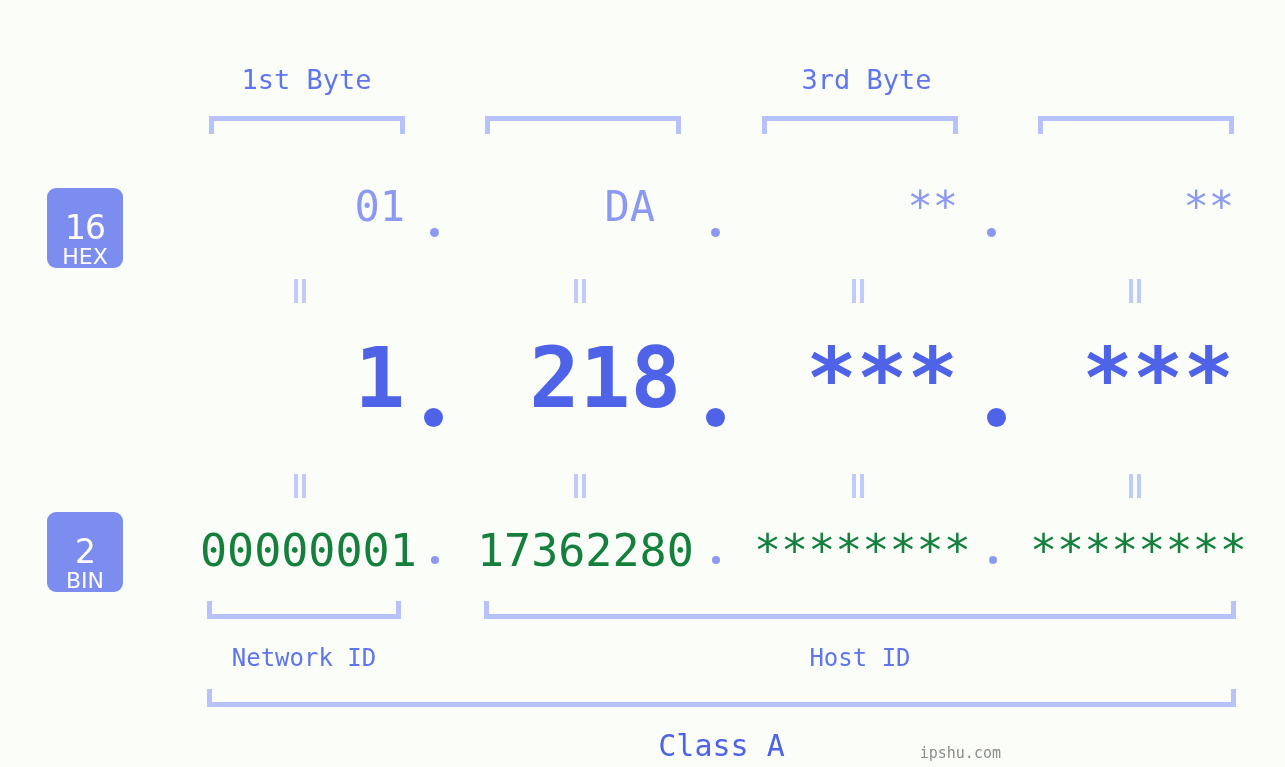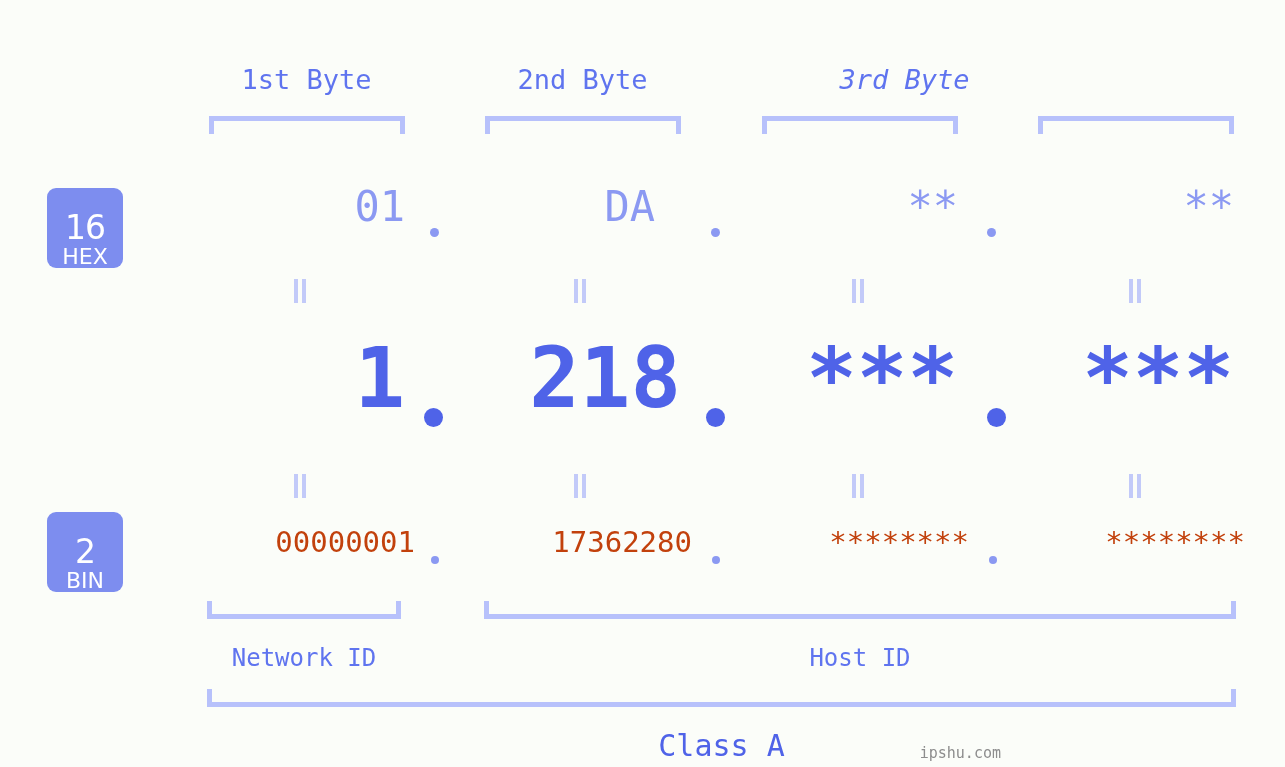--- a/index.html
+++ b/index.html
@@ -96,22 +96,22 @@
     line-height: 1;
   }
   .row-dec .cell {
     font-size: 84px;
     color: #4f63e8;
     font-weight: 700;
     top: 305px;
     line-height: 1;
   }
   .row-bin .cell {
-    font-size: 29px;
-    color: #c2410c;
+    font-size: 45px;
+    color: #15803d;
     top: 497px;
     line-height: 1;
   }
 
   
   .dot {
     position: absolute;
     border-radius: 50%;
   }
   .dot-hex { width: 9px;  height: 9px;  background: #8b99f2; top: 197px; }
@@ -163,22 +163,21 @@
     color: #8d8d8d;
     letter-spacing: 0px;
   }
 </style>
 </head>
 <body>
 
 <div id="stage">
 
   <div class="byte-label" style="left:209px; width:195px;">1st Byte</div>
-  <div class="byte-label" style="left:485px; width:195px;">2nd Byte</div>
-  <div class="byte-label" style="left:807px; width:195px;font-style:italic;">3rd Byte</div>
+  <div class="byte-label" style="left:769px; width:195px;">3rd Byte</div>
 
   <div class="bracket-top" style="left:209px; width:196px;"></div>
   <div class="bracket-top" style="left:485px; width:196px;"></div>
   <div class="bracket-top" style="left:762px; width:196px;"></div>
   <div class="bracket-top" style="left:1038px; width:196px;"></div>
 
   <div class="badge" style="top:157px;">
     <span class="num">16</span>
     <span class="unit">HEX</span>
   </div>

